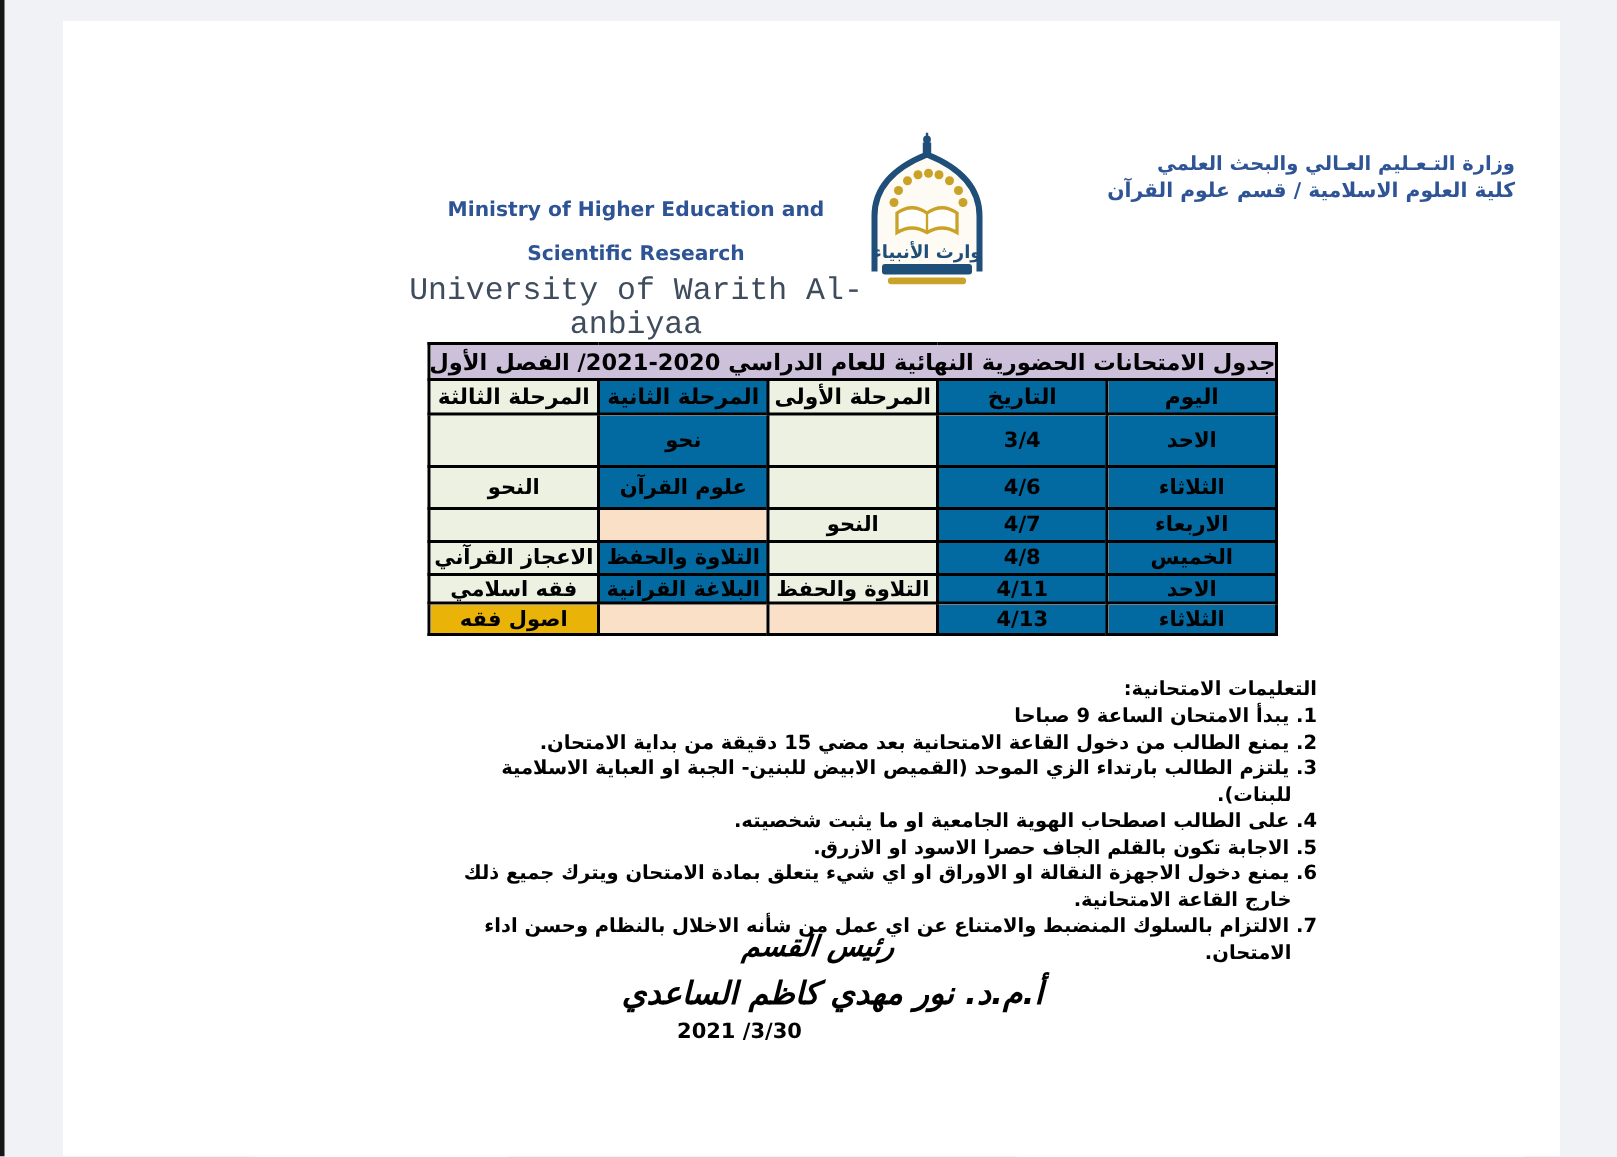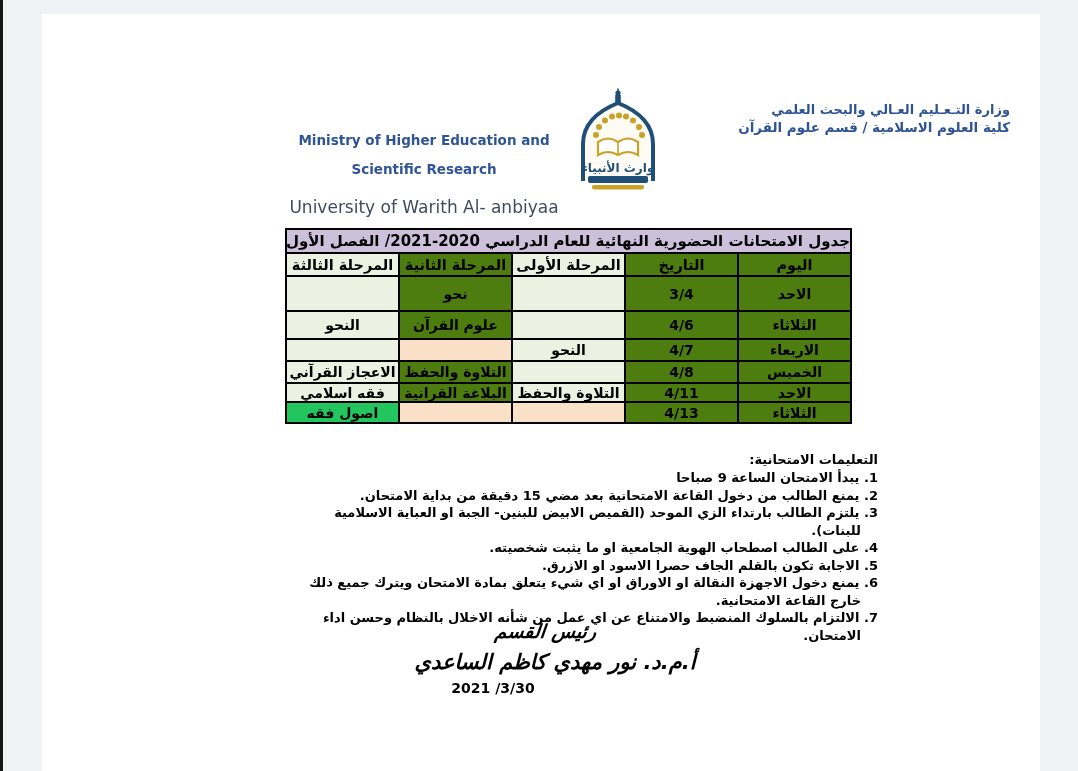--- a/index.html
+++ b/index.html
@@ -28,21 +28,21 @@
   
   .header-en {
     position: absolute; left: 212px; top: 106px;
     width: 340px; text-align: center;
   }
   .header-en .ministry {
     font-size: 13.5px; font-weight: bold;
     color: #2f5496; line-height: 1.25; margin-top: 12px;
   }
   .header-en .university {
-    font-size: 17px; color: #3f4c5d; margin-top: 19px;
+    font-size: 21px; color: #3f4c5d; margin-top: 5px; font-family: Liberation Mono, monospace;
   }
   .logo-wrap {
     position: absolute; left: 526px; top: 74px;
     width: 100px; height: 110px;
   }
   .header-ar {
     position: absolute; right: 30px; top: 88px;
     width: 280px; direction: rtl; text-align: right;
     color: #2f5496;
   }
@@ -72,24 +72,24 @@
     font-size: 15px;
     height: 24px;
   }
   .exam-table th { font-size: 14.5px; height: 23px; }
   .exam-table td { font-size: 14px; }
   .col-day   { width: 67px; }
   .col-date  { width: 63px; }
   .col-s1    { width: 122px; }
   .col-s2    { width: 135px; }
   .col-s3    { width: 180px; }
-  .c-peach       { background: #4d7c0f; }
+  .c-peach       { background: #0369a1; }
   .c-peach-light { background: #fbe0c8; }
   .c-green-pale  { background: #edf1e1; }
-  .c-green-dark  { background: #22c55e; }
+  .c-green-dark  { background: #eab308; }
   .h-r0 { height: 35px; } .h-r1 { height: 28px; }
   .h-r2 { height: 22px; } .h-r3 { height: 22px; }
   .h-r4 { height: 19px; } .h-r5 { height: 21px; }
 
   
   .instructions {
     position: absolute; right: 162px; top: 438px;
     width: 592px; direction: rtl; text-align: right;
     color: #000;
   }

